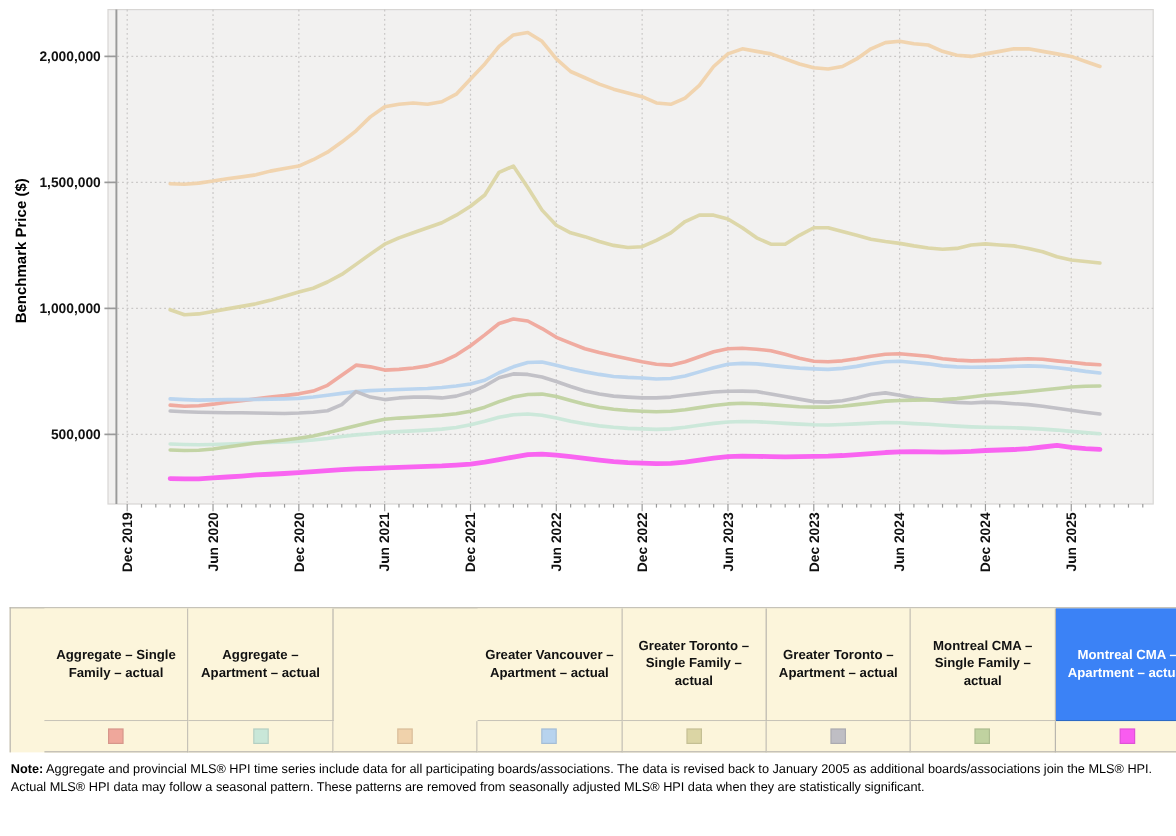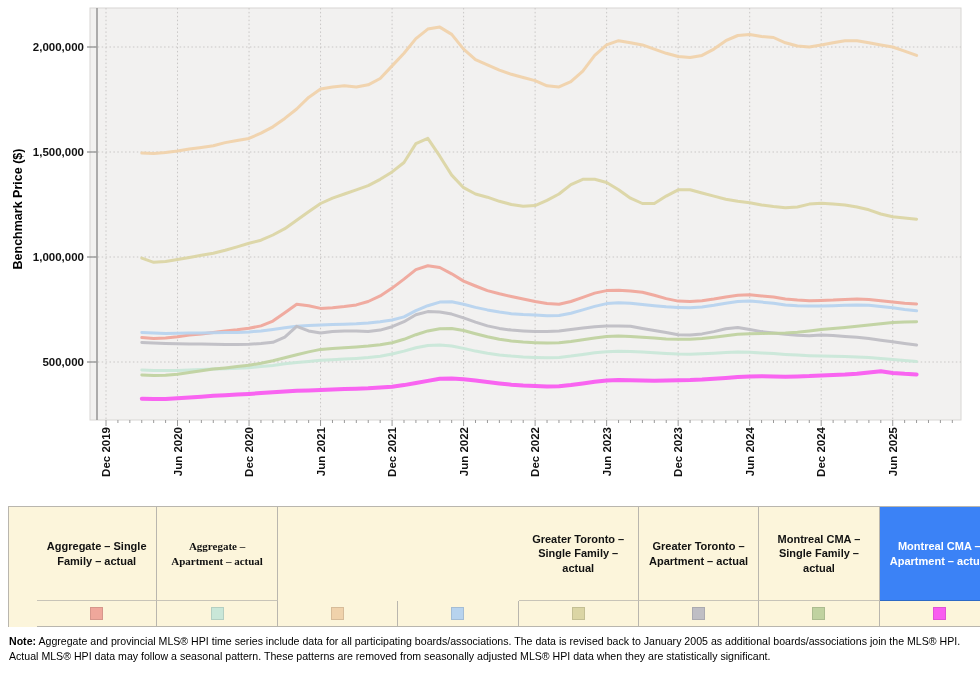--- a/index.html
+++ b/index.html
@@ -149,21 +149,22 @@
         <text transform="translate(682.16,427) rotate(-90)" text-anchor="end" font-size="11.5" font-weight="bold" font-family="&quot;Liberation Sans&quot;,sans-serif" fill="#111111">Dec 2023</text>
         <text transform="translate(753.68,427) rotate(-90)" text-anchor="end" font-size="11.5" font-weight="bold" font-family="&quot;Liberation Sans&quot;,sans-serif" fill="#111111">Jun 2024</text>
         <text transform="translate(825.2,427) rotate(-90)" text-anchor="end" font-size="11.5" font-weight="bold" font-family="&quot;Liberation Sans&quot;,sans-serif" fill="#111111">Dec 2024</text>
         <text transform="translate(896.72,427) rotate(-90)" text-anchor="end" font-size="11.5" font-weight="bold" font-family="&quot;Liberation Sans&quot;,sans-serif" fill="#111111">Jun 2025</text>
       </svg>
     <div id="y-title">Benchmark Price ($)</div>
   </div>
 
   <div id="legend">
       <div class="lg-head" style="grid-column: 1;">Aggregate – Single Family – actual</div>
-      <div class="lg-head" style="grid-column: 2; font-family: Liberation Serif, serif;">Aggregate – Apartment – actual</div>
+      <div class="lg-head" style="grid-column: 2;">Aggregate – Apartment – actual</div>
+      <div class="lg-head" style="grid-column: 4;">Greater Vancouver – Apartment – actual</div>
       <div class="lg-head" style="grid-column: 6;">Greater Toronto – Apartment – actual</div>
       <div class="lg-head" style="grid-column: 5;">Greater Toronto – Single Family – actual</div>
       <div class="lg-head" style="grid-column: 7;">Montreal CMA – Single Family – actual</div>
       <div class="lg-head sel" style="grid-column: 8;">Montreal CMA – Apartment – actual</div>
       <div class="lg-swatch-cell" style="grid-column: 1;">
         <span class="lg-swatch" style="background: rgb(239, 167, 155);"></span>
       </div>
       <div class="lg-swatch-cell" style="grid-column: 2;">
         <span class="lg-swatch" style="background: rgb(201, 231, 216);"></span>
       </div>

